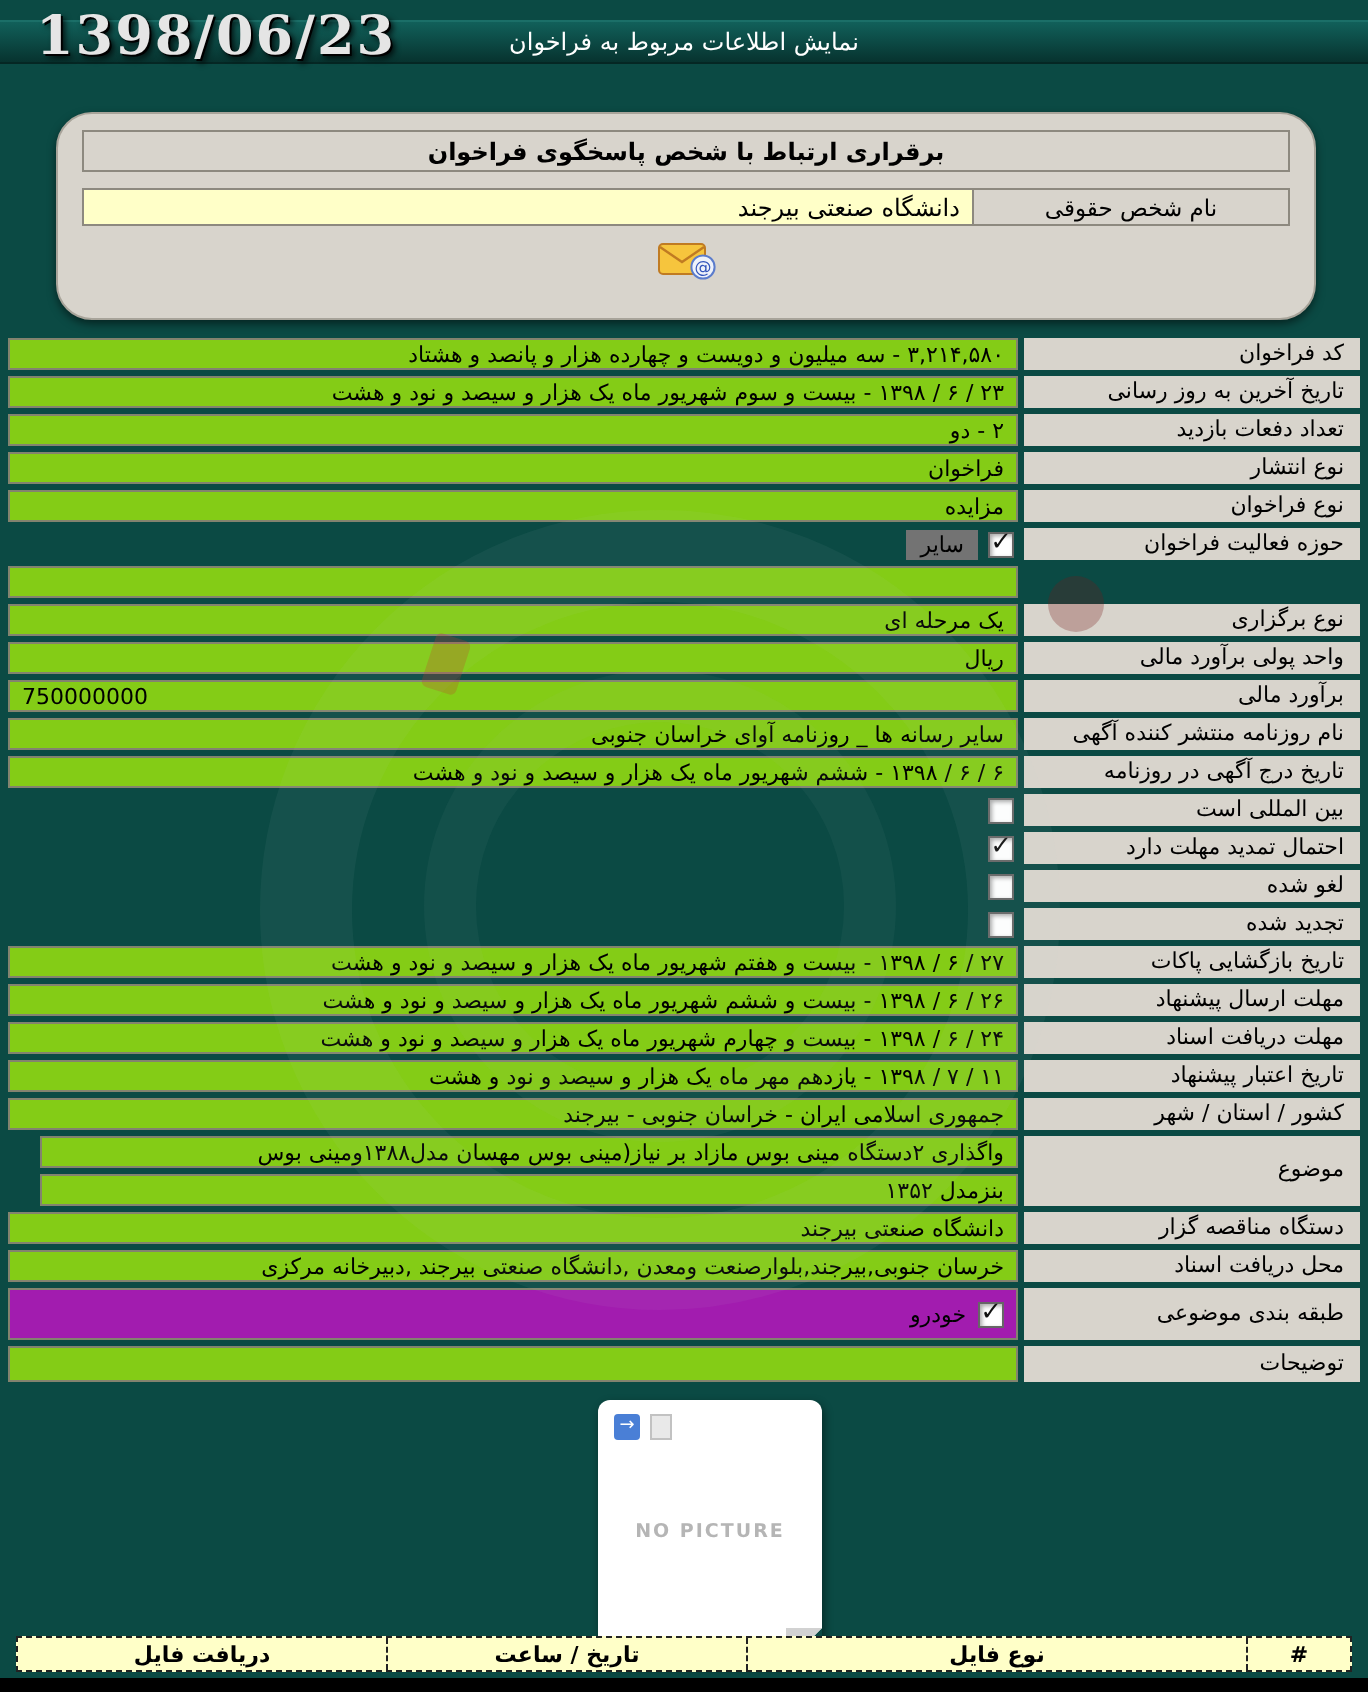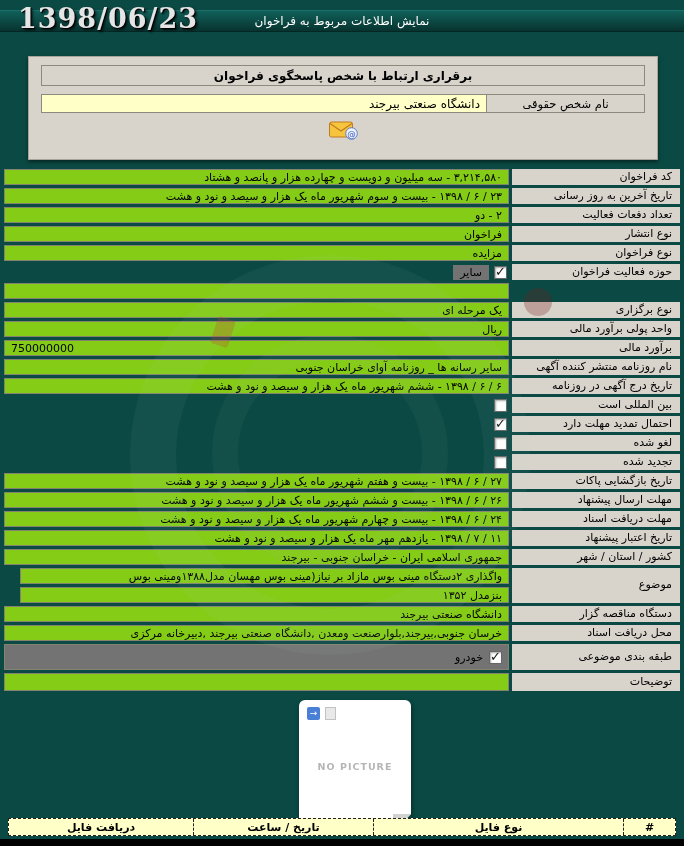--- a/index.html
+++ b/index.html
@@ -23,21 +23,21 @@
   .date-display {
     position: absolute; top: 3px; left: 18px; direction: ltr;
     font-family: "DejaVu Serif", serif; font-weight: bold; font-size: 27px;
     color: #e5e5e5; text-shadow: 1px 1px 0 #000, 2px 2px 3px rgba(0,0,0,.85);
     z-index: 5; letter-spacing: 1px;
   }
 
   
   .contact-panel {
     position: absolute; top: 56px; left: 28px; width: 630px; height: 104px;
-    background: #d8d4cc; border: 1px solid #a8a49a; border-radius: 0;
+    background: #d8d4cc; border: 1px solid #a8a49a; border-radius: 18px;
     box-shadow: 0 2px 4px rgba(0,0,0,.5); z-index: 2;
   }
   .contact-header {
     margin: 8px 12px 0; height: 21px; border: 1px solid #8d897f;
     display: flex; align-items: center; justify-content: center;
     font-size: 12px; font-weight: bold; color: #000;
   }
   .contact-row { margin: 8px 12px 0; display: flex; height: 19px; }
   .contact-label {
     width: 158px; display: flex; align-items: center; justify-content: center;
@@ -60,21 +60,21 @@
     padding: 0 8px 0 2px; line-height: 1.1;
   }
   .flabel.transparent { background: transparent; }
   .fvalue {
     flex: 1; background: #84cc16; border: 1px solid #83836f;
     display: flex; align-items: center; gap: 6px;
     padding: 0 6px; font-size: 11px; color: #000;
     white-space: nowrap; overflow: hidden;
   }
   .fvalue.left { justify-content: flex-end; }
-  .fvalue.white { background: #737373; padding-left: 32px; }
+  .fvalue.white { background: #a21caf; padding-left: 32px; }
   .fcheckarea { flex: 1; display: flex; align-items: center; gap: 5px; padding: 0 2px; }
   .fmulti { flex: 1; display: flex; flex-direction: column; gap: 3px; margin-left: 16px; }
   .fmulti .fvalue { flex: none; min-height: 16px; }
   .frow.tall .fvalue { min-height: 26px; }
   .frow.notes .fvalue { min-height: 18px; }
 
   .cb {
     width: 13px; height: 13px; flex: none; background: #ffffff;
     border: 1px solid #666; box-shadow: inset 1px 1px 2px rgba(0,0,0,.35);
     position: relative;
@@ -180,21 +180,21 @@
     <div class="flabel">کد فراخوان</div>
     <div class="fvalue">۳,۲۱۴,۵۸۰ - سه میلیون و دویست و چهارده هزار و پانصد و هشتاد</div>
   </div>
 
   <div class="frow">
     <div class="flabel">تاریخ آخرین به روز رسانی</div>
     <div class="fvalue">۲۳ / ۶ / ۱۳۹۸ - بیست و سوم شهریور ماه یک هزار و سیصد و نود و هشت</div>
   </div>
 
   <div class="frow">
-    <div class="flabel">تعداد دفعات فعالیت</div>
+    <div class="flabel">تعداد دفعات بازدید</div>
     <div class="fvalue">۲ - دو</div>
   </div>
 
   <div class="frow">
     <div class="flabel">نوع انتشار</div>
     <div class="fvalue">فراخوان</div>
   </div>
 
   <div class="frow">
     <div class="flabel">نوع فراخوان</div>

